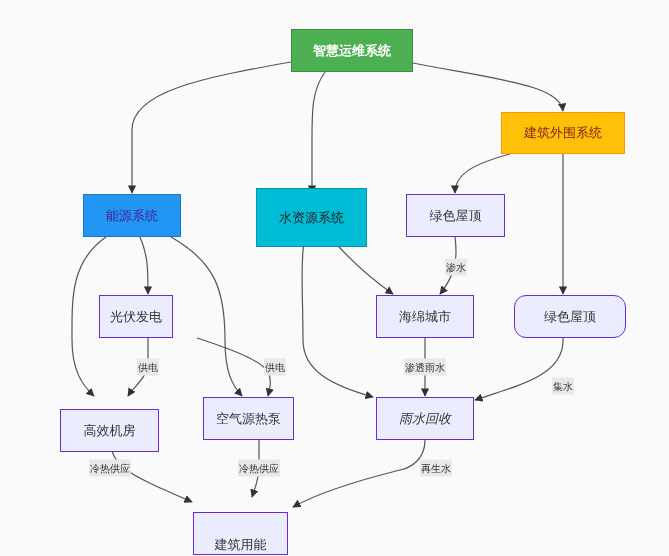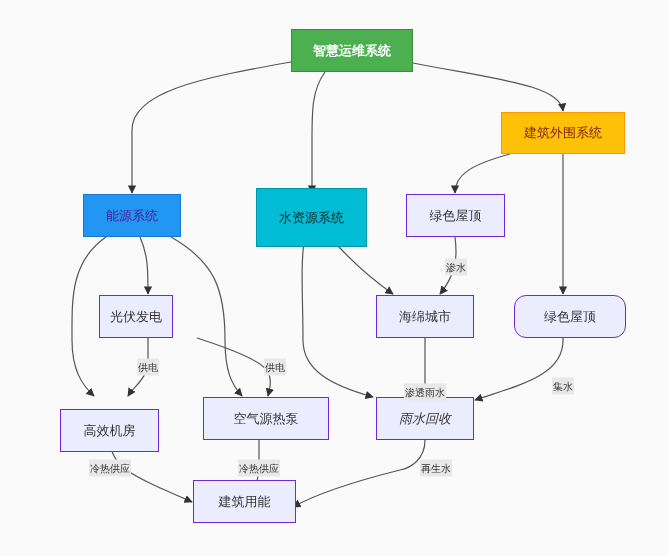--- a/index.html
+++ b/index.html
@@ -86,30 +86,30 @@
   </div>
 <div class="node" style="left:376px;top:295px;width:98px;height:43px;">
     <span>海绵城市</span>
   </div>
 <div class="node" style="left:514px;top:295px;width:112px;height:43px;border-radius:12px;">
     <span>绿色屋顶</span>
   </div>
 <div class="node" style="left:60px;top:409px;width:99px;height:43px;">
     <span>高效机房</span>
   </div>
-<div class="node" style="left:203px;top:397px;width:126px;height:43px;">
+<div class="node" style="left:203px;top:397px;width:91px;height:43px;">
     <span>空气源热泵</span>
   </div>
 <div class="node" style="left:376px;top:397px;width:98px;height:43px;font-style:italic;">
     <span>雨水回收</span>
   </div>
-<div class="node" style="left:193px;top:480px;width:103px;height:43px;">
+<div class="node" style="left:193px;top:512px;width:95px;height:43px;align-items:flex-end;">
     <span>建筑用能</span>
   </div>
 
 <span class="elabel" style="left:148px;top:367px;">供电</span>
 <span class="elabel" style="left:275px;top:367px;">供电</span>
 <span class="elabel" style="left:456px;top:267px;">渗水</span>
-<span class="elabel" style="left:425px;top:367px;margin-top:25px;">渗透雨水</span>
+<span class="elabel" style="left:425px;top:367px;">渗透雨水</span>
 <span class="elabel" style="left:563px;top:386px;">集水</span>
 <span class="elabel" style="left:110px;top:468px;">冷热供应</span>
 <span class="elabel" style="left:259px;top:468px;">冷热供应</span>
 <span class="elabel" style="left:436px;top:468px;">再生水</span>
 
 </body></html>

